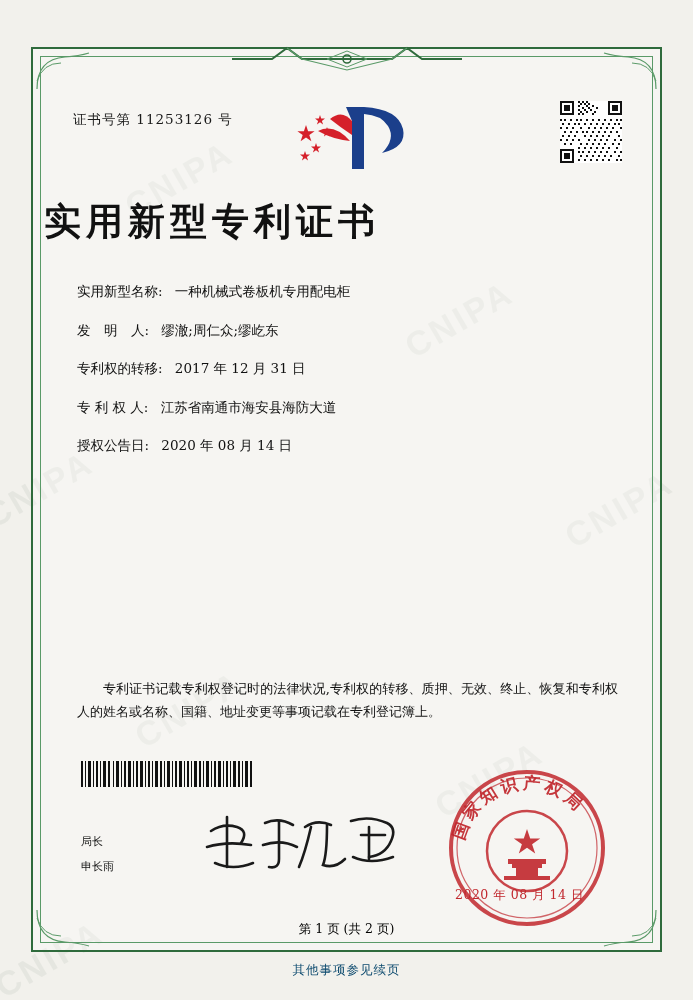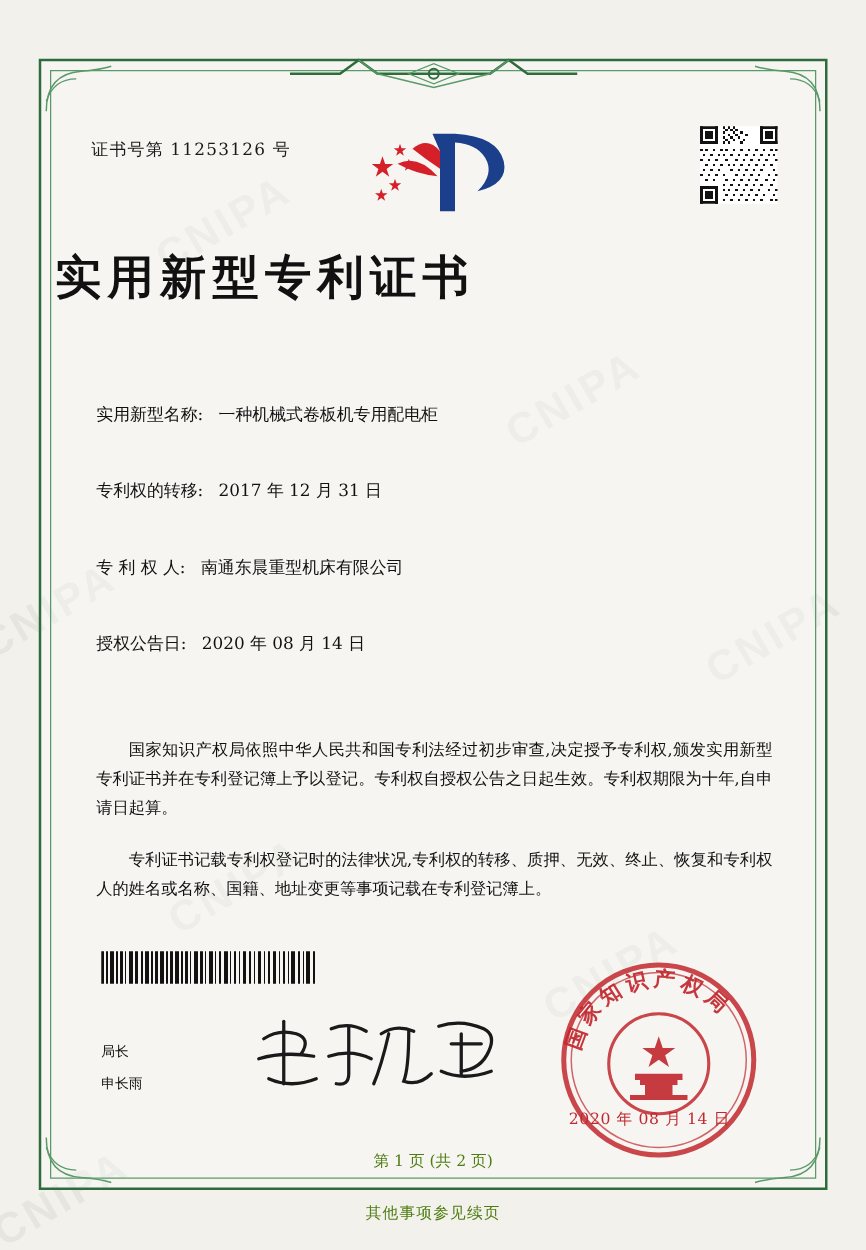--- a/index.html
+++ b/index.html
@@ -131,21 +131,20 @@
     right: 40px;
     font-family: "DejaVu Serif", "Liberation Serif", serif;
     font-size: 13.5px;
     color: #111;
   }
   .field-row {
     position: relative;
     margin-bottom: 18.5px;
     line-height: 20px;
     white-space: nowrap;
-    margin-top: 41px;
   }
   .f-label {
     display: inline-block;
     color: #111;
   }
   .f-value {
     display: inline-block;
     margin-left: 8px;
   }
   .inline-second {
@@ -213,32 +212,32 @@
   }
 
   .page-no {
     position: absolute;
     left: 0;
     right: 0;
     top: 872px;
     text-align: center;
     font-family: "DejaVu Serif", "Liberation Serif", serif;
     font-size: 12.5px;
-    color: #4d7c0f;
+    color: #000000;
   }
 
   .footer-note {
     position: absolute;
     left: 0;
     right: 0;
     top: 962px;
     text-align: center;
     font-family: "DejaVu Serif", "Liberation Serif", serif;
     font-size: 12.5px;
-    color: #4d7c0f;
+    color: #0c4a6e;
     letter-spacing: 1px;
   }
 </style>
 </head>
 <body>
 
 <div class="watermark wm1">CNIPA</div>
 <div class="watermark wm2">CNIPA</div>
 <div class="watermark wm3">CNIPA</div>
 <div class="watermark wm4">CNIPA</div>
@@ -451,34 +450,37 @@
     </div>
 
     <div class="title">实用新型专利证书</div>
 
     <div class="fields">
       <div class="field-row">
         <span class="f-label">实用新型名称:</span>
         <span class="f-value">一种机械式卷板机专用配电柜</span>
       </div>
       <div class="field-row">
+        <span class="f-label">发　明　人:</span>
+        <span class="f-value">缪澈;周仁众;缪屹东</span>
+      </div>
+      <div class="field-row">
         <span class="f-label">专利权的转移:</span>
         <span class="f-value">2017 年 12 月 31 日</span>
       </div>
       <div class="field-row">
         <span class="f-label">专 利 权 人:</span>
-        <span class="f-value">南通东晨重型机床有限公司</span>
+        <span class="f-value">江苏省南通市海安县海防大道</span>
       </div>
       <div class="field-row">
         <span class="f-label">授权公告日:</span>
         <span class="f-value">2020 年 08 月 14 日</span>
       </div>
     </div>
 
-    <div class="para para1">国家知识产权局依照中华人民共和国专利法经过初步审查,决定授予专利权,颁发实用新型专利证书并在专利登记簿上予以登记。专利权自授权公告之日起生效。专利权期限为十年,自申请日起算。</div>
     <div class="para para2">专利证书记载专利权登记时的法律状况,专利权的转移、质押、无效、终止、恢复和专利权人的姓名或名称、国籍、地址变更等事项记载在专利登记簿上。</div>
 
     <div class="barcode">
       <svg width="172" height="26" viewBox="0 0 172 26" shape-rendering="crispEdges">
         <g fill="#111">
           <rect x="0" y="0" width="2" height="26"></rect>
             <rect x="4" y="0" width="1" height="26"></rect>
           <rect x="7" y="0" width="3" height="26"></rect>
             <rect x="12" y="0" width="1" height="26"></rect>
           <rect x="15" y="0" width="2" height="26"></rect>

